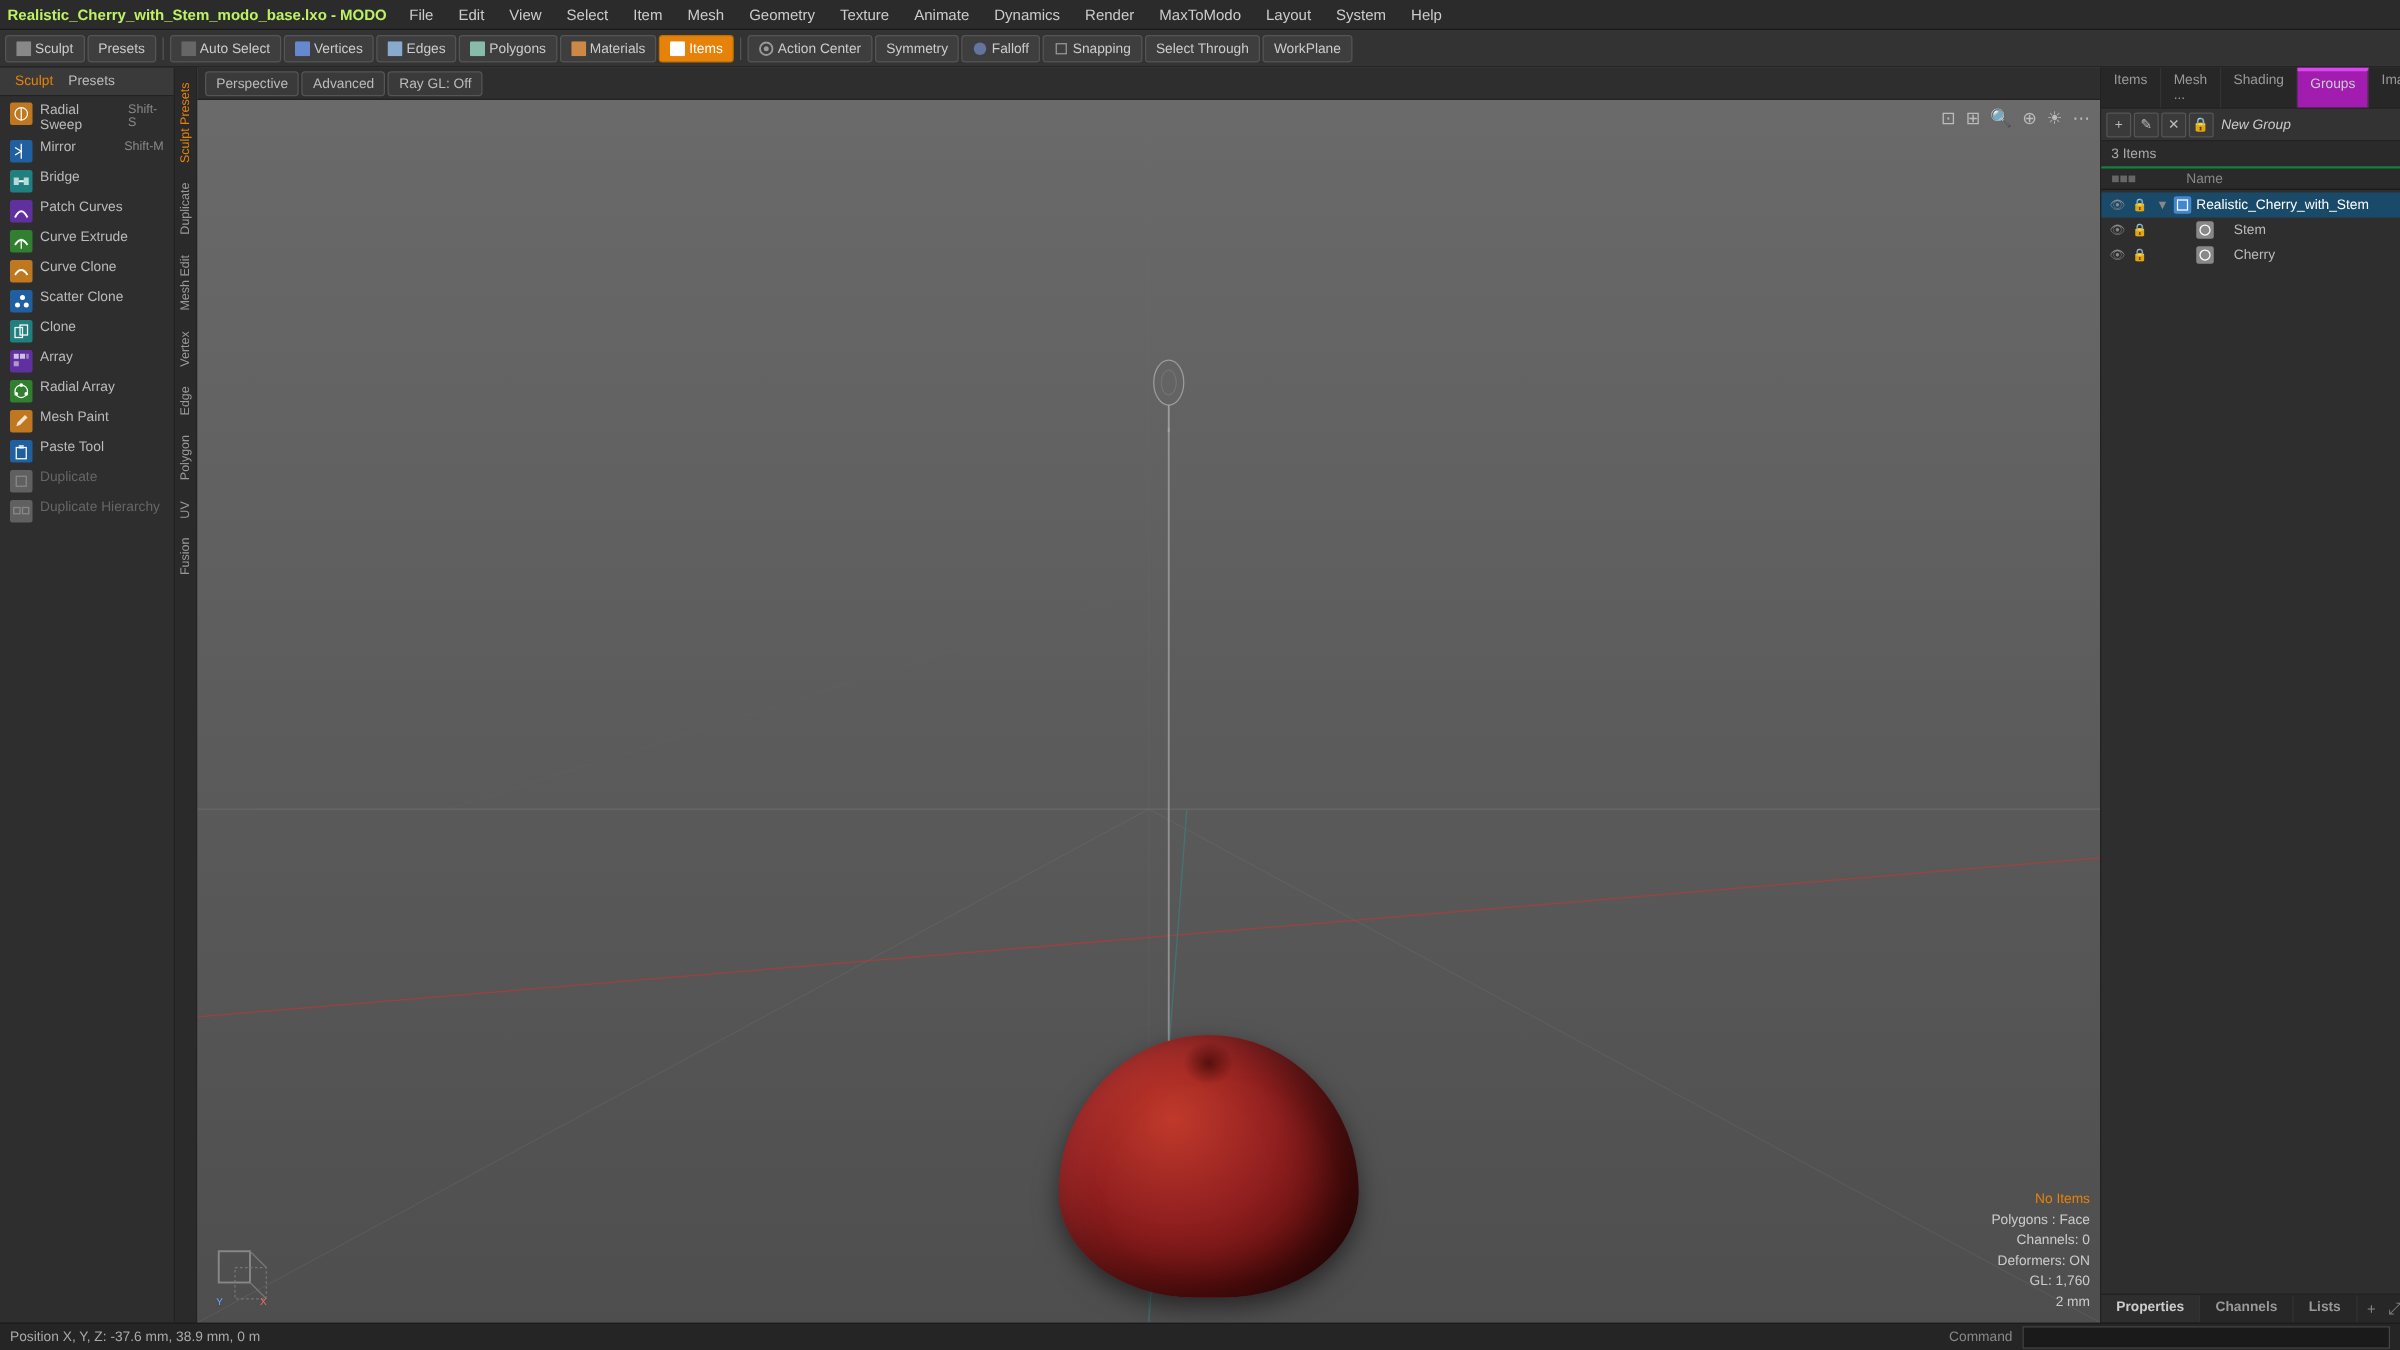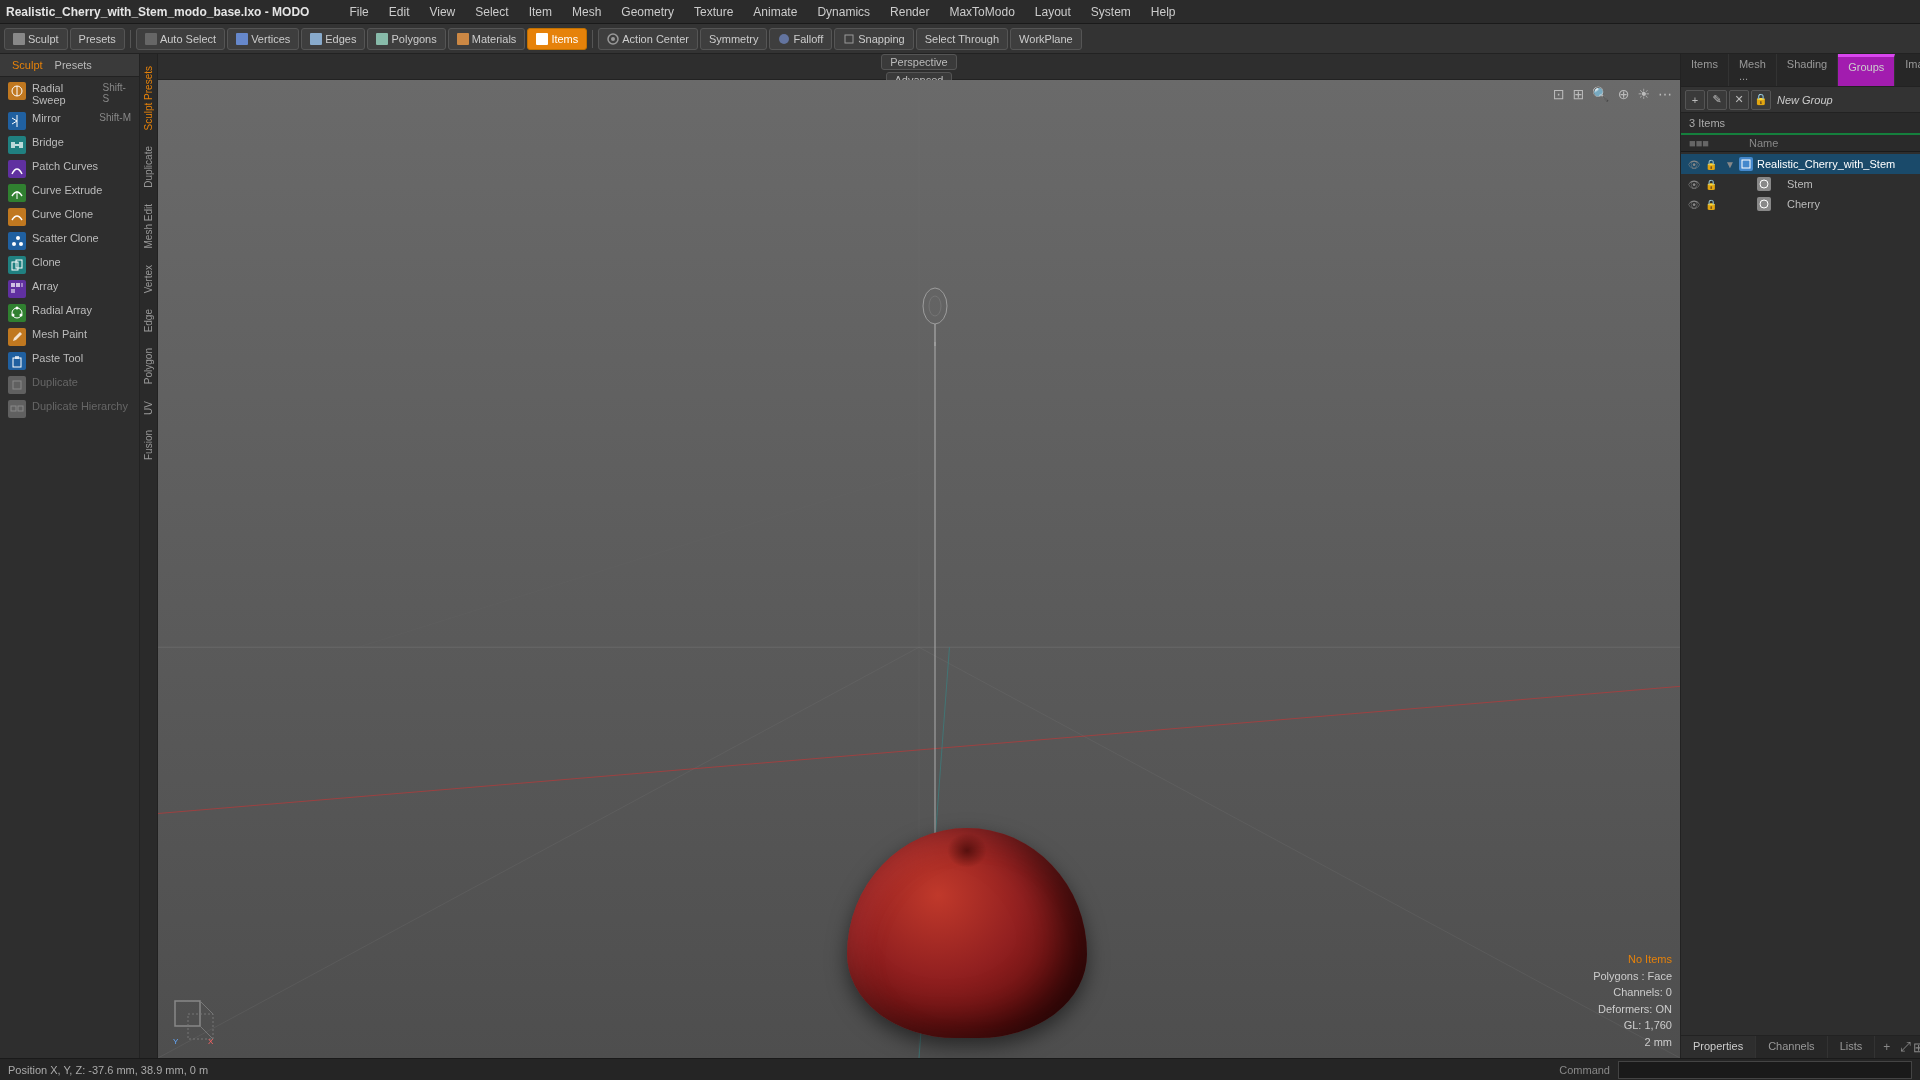--- a/index.html
+++ b/index.html
@@ -1,21 +1,21 @@
 <!DOCTYPE html>
 <html><head>
   <meta charset="utf-8">
   <style>
     * { margin: 0; padding: 0; box-sizing: border-box; }
     body { width: 1920px; height: 1080px; background: #3a3a3a; font-family: 'Segoe UI', Arial, sans-serif; font-size: 12px; color: #ccc; overflow: hidden; display: flex; flex-direction: column; }
 
     
     #menubar { background: #2b2b2b; height: 24px; display: flex; align-items: center; padding: 0 6px; gap: 0; border-bottom: 1px solid #1a1a1a; }
     .menu-item { padding: 2px 10px; color: #ccc; cursor: pointer; font-size: 12px; }
-    .app-title { color: #e5e5e5; font-size: 12px; font-weight: bold; margin-right: 30px; }
+    .app-title { color: #bef264; font-size: 12px; font-weight: bold; margin-right: 8px; }
 
     
     #toolbar { background: #333; height: 30px; display: flex; align-items: center; padding: 0 4px; gap: 2px; border-bottom: 1px solid #222; }
     .toolbar-btn { background: #3e3e3e; border: 1px solid #555; border-radius: 3px; color: #ccc; padding: 2px 8px; font-size: 11px; cursor: pointer; height: 22px; display: flex; align-items: center; gap: 3px; }
     .toolbar-btn.active { background: #e6820a; color: #fff; border-color: #c07000; }
     .toolbar-sep { width: 1px; height: 18px; background: #555; margin: 0 3px; }
 
     
     #main { display: flex; flex: 1; overflow: hidden; }
 
@@ -33,21 +33,21 @@
     .tool-icon { width: 18px; height: 18px; border-radius: 2px; flex-shrink: 0; display: flex; align-items: center; justify-content: center; }
     .tool-shortcut { color: #888; font-size: 10px; margin-left: auto; }
 
     
     #side-tabs { width: 18px; background: #2a2a2a; border-right: 1px solid #222; display: flex; flex-direction: column; align-items: center; padding-top: 4px; gap: 0; }
     .side-tab { writing-mode: vertical-rl; transform: rotate(180deg); font-size: 10px; color: #999; padding: 8px 2px; cursor: pointer; white-space: nowrap; }
     .side-tab.active { color: #e6820a; }
 
     
     #viewport-container { flex: 1; display: flex; flex-direction: column; background: #5a5a5a; position: relative; }
-    #viewport-header { background: #2e2e2e; height: 26px; display: flex; align-items: center; padding: 0 6px; gap: 2px; border-bottom: 1px solid #222; flex-direction: column; }
+    #viewport-header { background: #2e2e2e; height: 26px; display: flex; align-items: center; padding: 0 6px; gap: 2px; border-bottom: 1px solid #222; }
     .viewport-btn { background: #3a3a3a; border: 1px solid #555; border-radius: 3px; color: #bbb; padding: 1px 8px; font-size: 11px; cursor: pointer; height: 20px; display: flex; align-items: center; }
     #viewport { flex: 1; position: relative; overflow: hidden; background: linear-gradient(180deg, #6a6a6a 0%, #5c5c5c 50%, #4e4e4e 100%); }
 
     
     #viewport-info { position: absolute; bottom: 8px; right: 8px; text-align: right; }
     #viewport-info div { font-size: 11px; color: #ccc; line-height: 1.5; }
 
     
     #viewport-gizmo { position: absolute; bottom: 12px; left: 12px; width: 50px; height: 50px; }
 
@@ -74,21 +74,21 @@
     .tree-item { display: flex; align-items: center; padding: 2px 6px; cursor: pointer; font-size: 11px; color: #bbb; gap: 4px; height: 20px; }
     .tree-item.selected { background: #1a4a6a; color: #fff; }
     .tree-indent { margin-left: 12px; }
     .tree-expand { width: 10px; color: #888; font-size: 10px; }
     .tree-icon { width: 14px; height: 14px; border-radius: 2px; display: flex; align-items: center; justify-content: center; flex-shrink: 0; }
     .tree-eye { width: 14px; height: 14px; cursor: pointer; display: flex; align-items: center; justify-content: center; color: #888; font-size: 10px; margin-right: 2px; }
     .tree-vis-icons { display: flex; gap: 2px; }
 
     
     #bottom-right-tabs { display: flex; background: #272727; border-top: 1px solid #222; }
-    .br-tab { padding: 4px 12px; font-size: 11px; color: #999; cursor: pointer; border-right: 1px solid #333; }
+    .br-tab { padding: 4px 12px; font-size: 11px; color: #999; cursor: pointer; border-right: 1px solid #333; font-weight: bold; }
     .br-tab.active { color: #ccc; background: #2e2e2e; }
     .br-tab-add { padding: 4px 8px; color: #888; cursor: pointer; }
 
     
     #statusbar { background: #252525; height: 22px; display: flex; align-items: center; padding: 0 8px; border-top: 1px solid #1a1a1a; gap: 8px; }
     #statusbar-left { color: #aaa; font-size: 11px; flex: 1; }
     #statusbar-right { display: flex; align-items: center; gap: 4px; }
     #command-input-area { background: #1a1a1a; border: 1px solid #444; height: 18px; display: flex; align-items: center; padding: 0 6px; }
     #command-label { color: #888; font-size: 11px; margin-right: 4px; text-align: center; }
     #command-input { background: none; border: none; color: #ccc; font-size: 11px; width: 200px; outline: none; }

